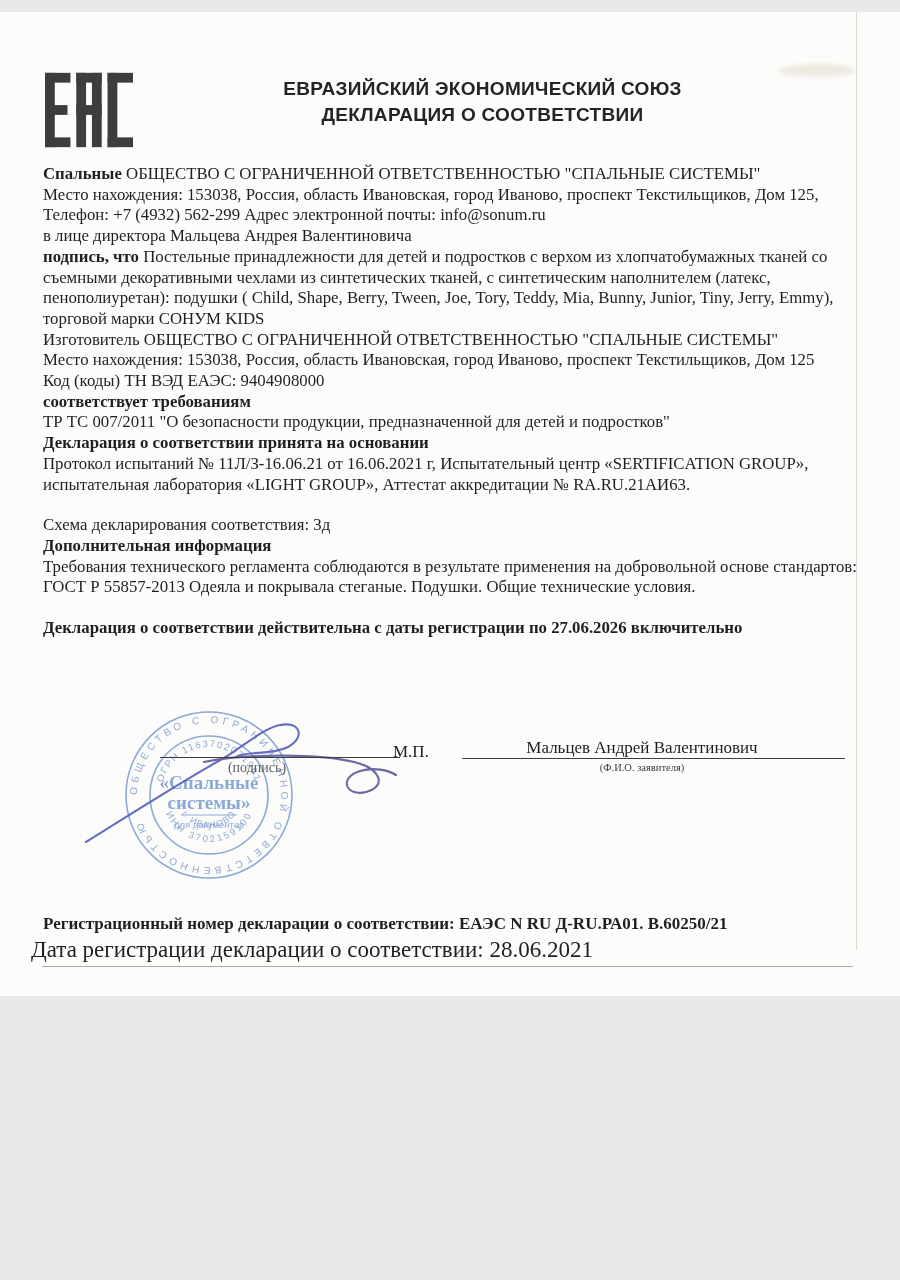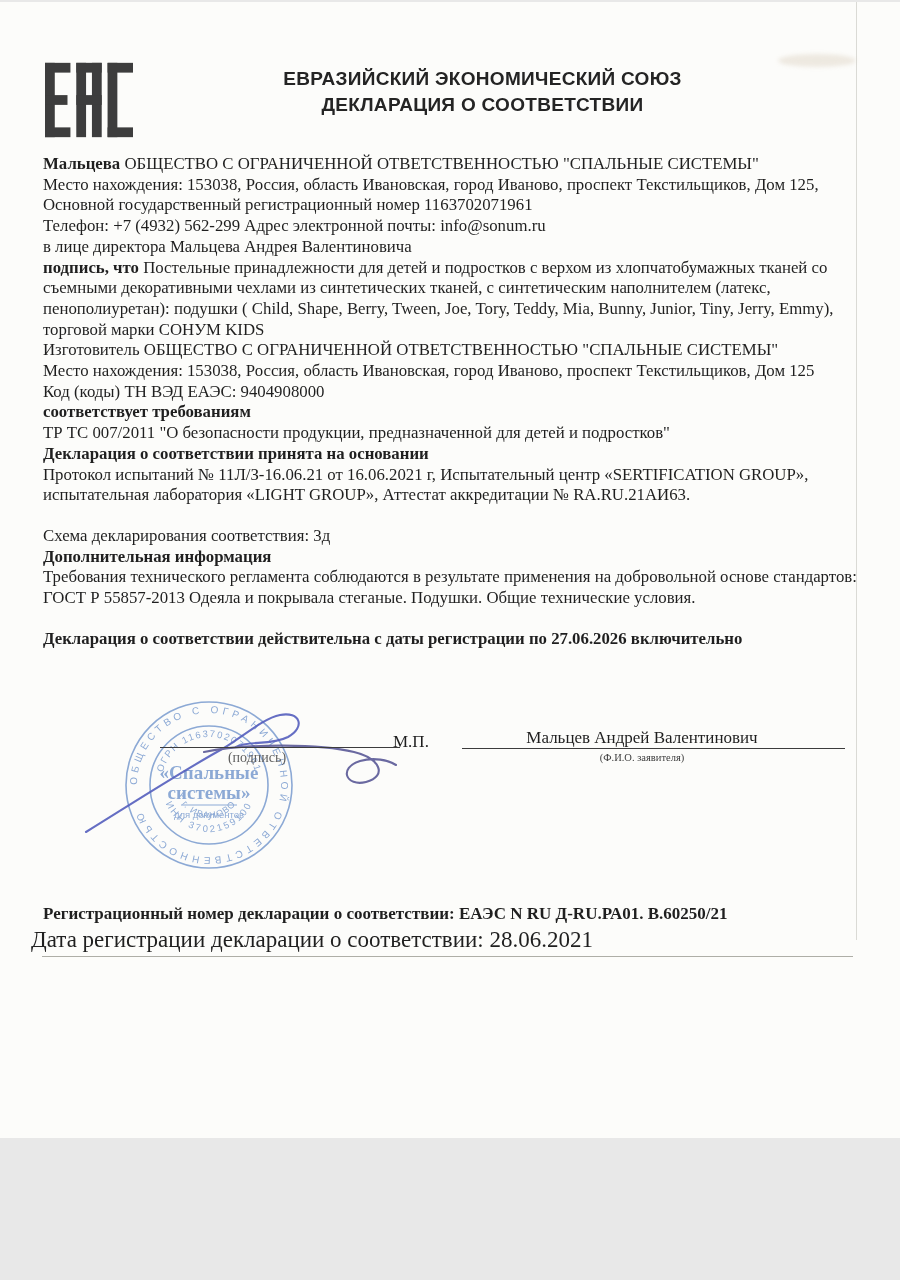--- a/index.html
+++ b/index.html
@@ -1,20 +1,20 @@
 <!DOCTYPE html>
 <html><head>
 <meta charset="utf-8">
 <style>
   html,body{margin:0;padding:0;}
   body{background:#e8e8e8;}
   .page{
     position:relative;
-    width:900px;height:1136px;
-    margin:2px auto;
+    width:900px;height:984px;
+    margin:12px auto;
     background:#fcfcfa;
     overflow:hidden;
     font-family:"Liberation Serif", serif;
     color:#1f1f1f;
   }
   .abs{position:absolute;}
   
   .eac-logo{left:45px;top:60px;width:88px;height:76px;}
   .title-block{
     left:110px;top:64px;width:745px;
@@ -77,23 +77,22 @@
       <rect x="64" y="66" width="26" height="10"></rect>
     </g>
   </svg>
 
   <div class="abs title-block">
     <div>ЕВРАЗИЙСКИЙ ЭКОНОМИЧЕСКИЙ СОЮЗ</div>
     <div>ДЕКЛАРАЦИЯ О СООТВЕТСТВИИ</div>
   </div>
 
   <div class="abs doc-body">
-    <p><span class="b">Мальцева</span><span> ОБЩЕСТВО С ОГРАНИЧЕННОЙ ОТВЕТСТВЕННОСТЬЮ "СПАЛЬНЫЕ СИСТЕМЫ"</span></p>
+    <p><span class="b">Спальные</span><span> ОБЩЕСТВО С ОГРАНИЧЕННОЙ ОТВЕТСТВЕННОСТЬЮ "СПАЛЬНЫЕ СИСТЕМЫ"</span></p>
     <p>Место нахождения: 153038, Россия, область Ивановская, город Иваново, проспект Текстильщиков, Дом 125,</p>
-    <p>Основной государственный регистрационный номер 1163702071961</p>
     <p>Телефон: +7 (4932) 562-299 Адрес электронной почты: info@sonum.ru</p>
     <p>в лице директора Мальцева Андрея Валентиновича</p>
     <p><span class="b">подпись, что</span><span> Постельные принадлежности для детей и подростков с верхом из хлопчатобумажных тканей со съемными декоративными чехлами из синтетических тканей, с синтетическим наполнителем (латекс, пенополиуретан): подушки ( Child, Shape, Berry, Tween, Joe, Tory, Teddy, Mia, Bunny, Junior, Tiny, Jerry, Emmy), торговой марки СОНУМ KIDS</span></p>
     <p>Изготовитель ОБЩЕСТВО С ОГРАНИЧЕННОЙ ОТВЕТСТВЕННОСТЬЮ "СПАЛЬНЫЕ СИСТЕМЫ"</p>
     <p>Место нахождения: 153038, Россия, область Ивановская, город Иваново, проспект Текстильщиков, Дом 125</p>
     <p>Код (коды) ТН ВЭД ЕАЭС: 9404908000</p>
     <p class="b">соответствует требованиям</p>
     <p>ТР ТС 007/2011 "О безопасности продукции, предназначенной для детей и подростков"</p>
     <p class="b">Декларация о соответствии принята на основании</p>
     <p>Протокол испытаний № 11Л/З-16.06.21 от 16.06.2021 г, Испытательный центр «SERTIFICATION GROUP», испытательная лаборатория «LIGHT GROUP», Аттестат аккредитации № RA.RU.21АИ63.</p>

